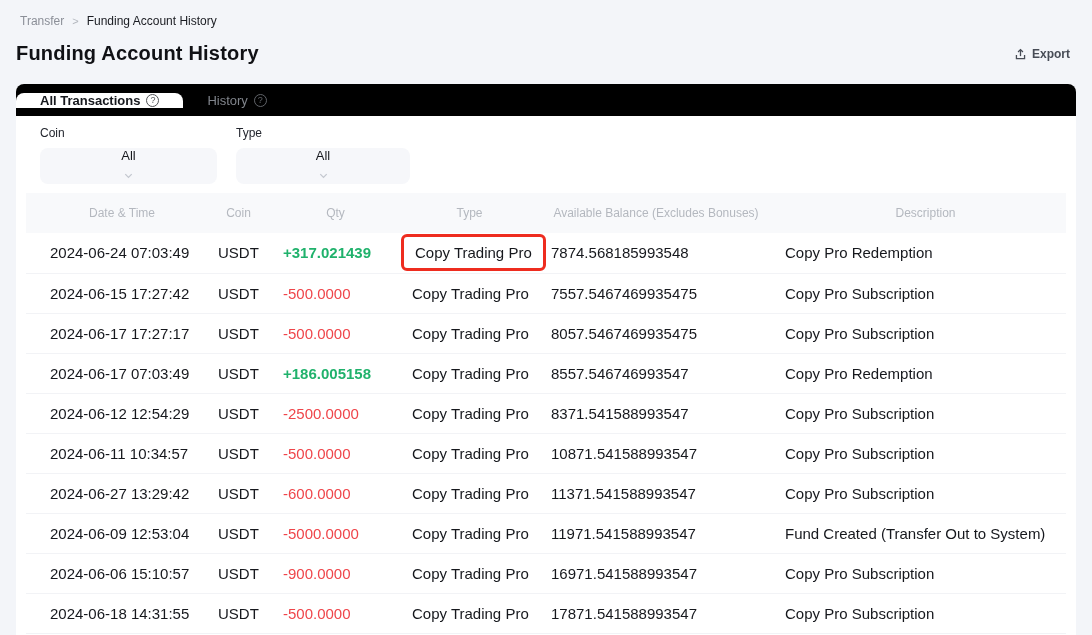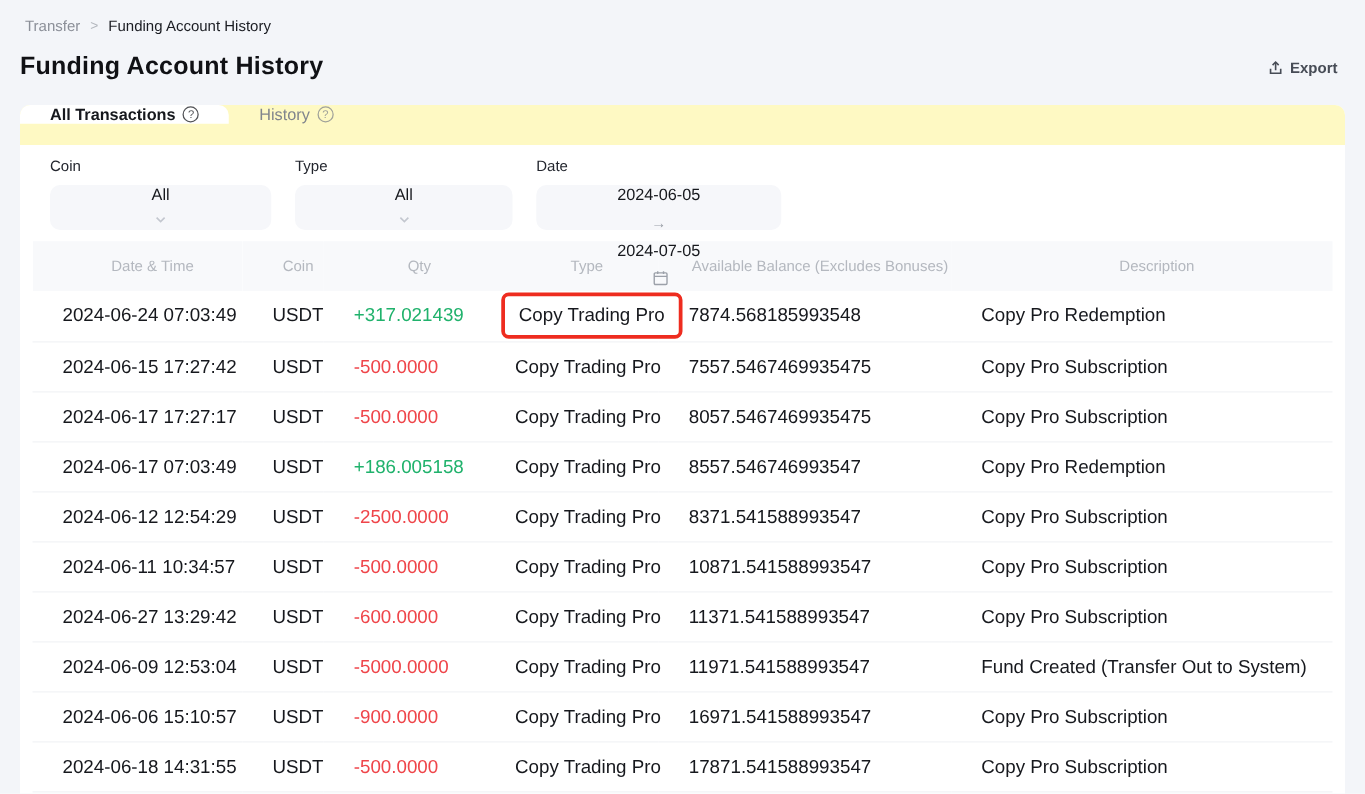--- a/index.html
+++ b/index.html
@@ -29,22 +29,22 @@
     font-size: 12px; font-weight: 600; color: #474c56; cursor: pointer;
   }
   .export-btn svg { display: block; }
 
   
   .card {
     position: absolute; left: 16px; right: 16px; top: 84px; bottom: 0;
     background: #ffffff; border-radius: 8px 8px 0 0;
   }
   .tab-rail {
-    height: 32px; background: #fef9c3; border-radius: 8px 8px 0 0;
-    display: flex; align-items: flex-start;
+    height: 32px; background: #000000; border-radius: 8px 8px 0 0;
+    display: flex; align-items: center;
   }
   .tab {
     display: flex; align-items: center; gap: 6px;
     padding: 0 24px; font-size: 13px; color: #81858c; cursor: pointer;
   }
   .tab.active {
     background: #ffffff; border-radius: 8px 8px 0 0;
     color: #16181d; font-weight: 700;
   }
   .help-icon {
@@ -72,21 +72,21 @@
   thead th {
     height: 40px; background: #f8f9fb;
     font-size: 12px; font-weight: 400; color: #b4b8bf;
     text-align: center; padding-left: 24px; white-space: nowrap; overflow: hidden;
   }
   tbody td {
     height: 40px; font-size: 15px; color: #16181d;
     padding-left: 24px; border-bottom: 1px solid #f2f3f6;
     white-space: nowrap; overflow: visible;
   }
-  td .pos { color: var(--pos-color, #20b26c); }
+  td .pos { color: var(--pos-color, #20b26c); font-weight: bold; }
   td .neg { color: var(--neg-color, #ef454a); }
   .type-chip { display: inline-block; }
   .type-chip.annotated {
     border: 3px solid var(--annotation-color, #ee2c1f);
     border-radius: 6px;
     padding: 7px 11px;
     margin: -7px -11px;
     background: #fff;
   }
 </style>
@@ -139,34 +139,20 @@
       </div>
     </div>
     <div class="filter">
       <div class="filter-label">Type</div>
       <div class="control select-type">
         <span>All</span>
         <span class="chevron">
           <svg width="11" height="11" viewBox="0 0 12 12" fill="none" stroke="#c3c7cf" stroke-width="1.4">
               <path d="M2.5 4.5 L6 8 L9.5 4.5"></path>
             </svg>
-        </span>
-      </div>
-    </div>
-    <div class="filter">
-      <div class="filter-label">Date</div>
-      <div class="control date-range">
-        <span>2024-06-05</span>
-        <span class="date-arrow">→</span>
-        <span>2024-07-05</span>
-        <span class="cal-icon">
-          <svg width="13" height="13" viewBox="0 0 14 14" fill="none" stroke="#9ca1a9" stroke-width="1.2">
-            <rect x="1.5" y="2.5" width="11" height="10" rx="1"></rect>
-              <path d="M4.5 1 L4.5 3.5 M9.5 1 L9.5 3.5 M1.5 5.5 L12.5 5.5"></path>
-          </svg>
         </span>
       </div>
     </div>
   </div>
 
   <table>
     <colgroup>
       <col style="width:168px">
         <col style="width:65px">
         <col style="width:129px">

